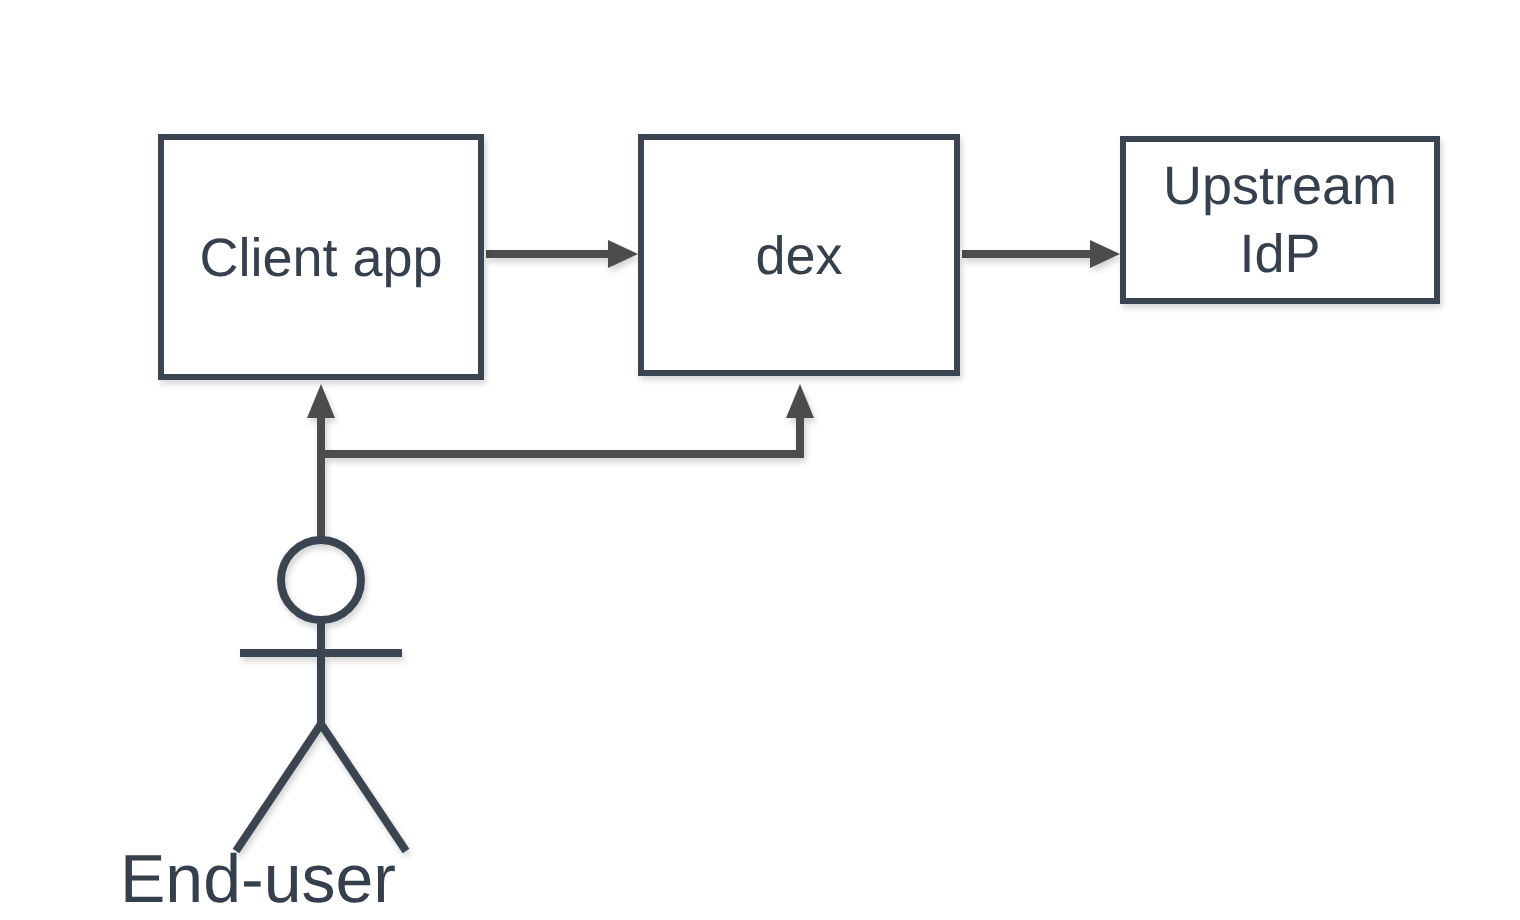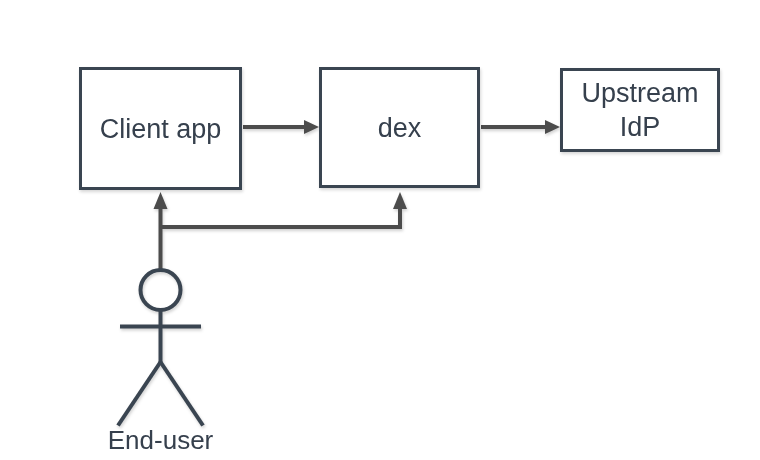--- a/index.html
+++ b/index.html
@@ -37,23 +37,22 @@
     box-shadow: 1px 2px 3px rgba(0,0,0,0.16);
   }
   .node-client   { left: 79px;  top: 39px; width: 163px; height: 123px; }
   .node-dex      { left: 319px; top: 39px; width: 161px; height: 121px; }
   .node-upstream { left: 560px; top: 40px; width: 160px; height: 84px; }
   .actor-label {
     position: absolute;
     left: 60px;
     top: 398px;
     width: 201px;
-    text-align: center;
     color: #36404d;
-    font-size: 26px;
+    font-size: 34px;
     line-height: 28px;
   }
   .edges, .actor-figure {
     filter: drop-shadow(1px 2px 1.5px rgba(0,0,0,0.18));
   }
   .edge-stroke {
     stroke: #4c4c4c;
     stroke-width: 4;
     fill: none;
   }

